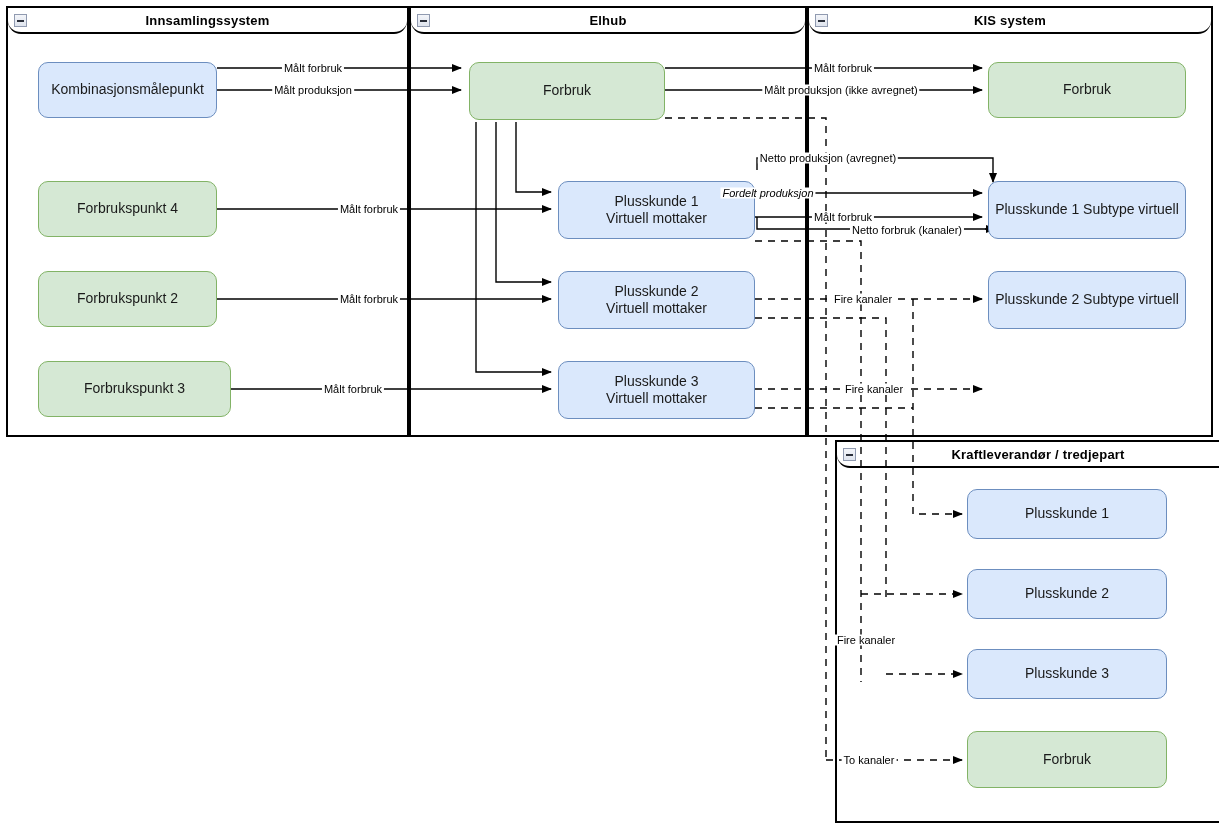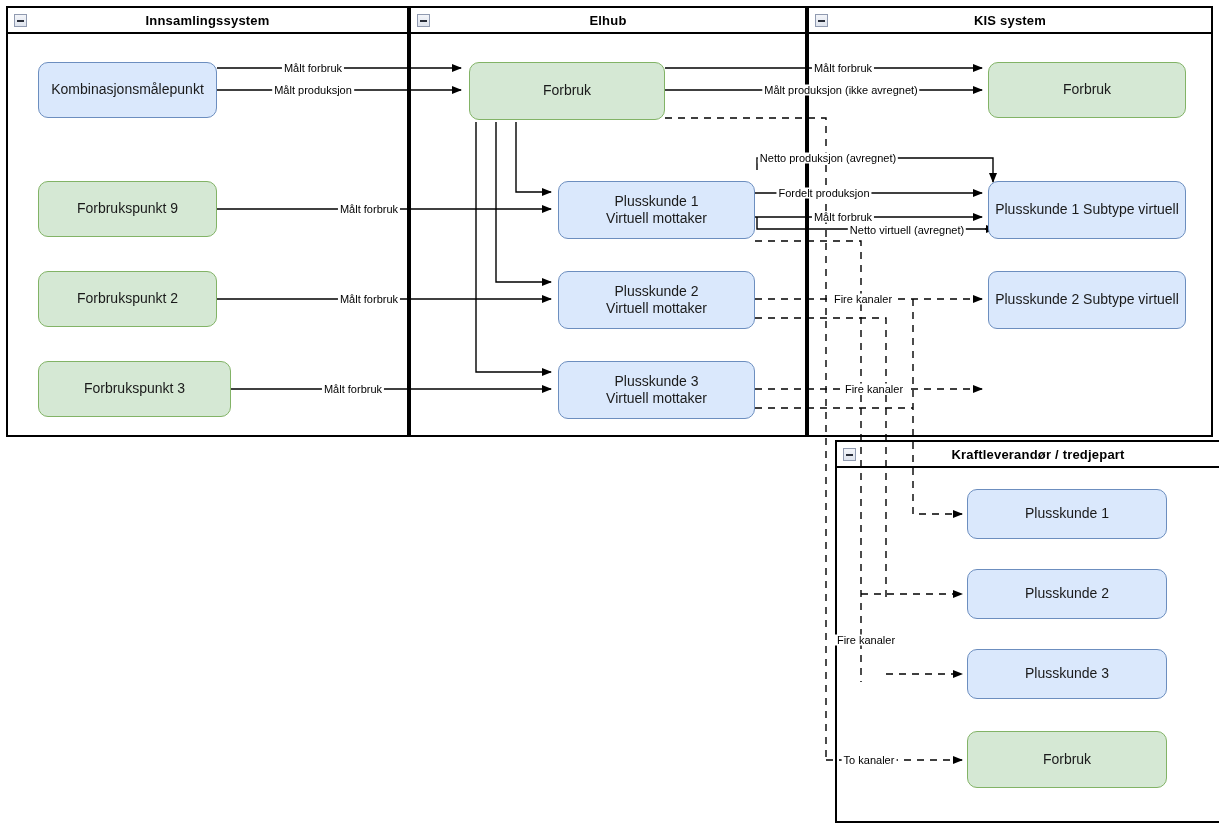--- a/index.html
+++ b/index.html
@@ -2,21 +2,21 @@
 <html><head>
 <meta charset="utf-8">
 <style>
   html,body{margin:0;padding:0;background:#ffffff;}
   body{font-family:"Liberation Sans",sans-serif;}
   #canvas{position:relative;width:1219px;height:830px;overflow:hidden;background:#fff;}
   svg#wires{position:absolute;left:0;top:0;width:1219px;height:830px;pointer-events:none;}
 
   .pool{position:absolute;border:2px solid #000;background:transparent;box-sizing:border-box;}
   .pool-header{position:absolute;left:0;top:0;right:0;height:26px;border-bottom:2px solid #000;
-     box-sizing:border-box;display:flex;align-items:center;justify-content:center;background:transparent;}
+     box-sizing:border-box;display:flex;align-items:center;justify-content:center;background:transparent;border-radius:13px;}
   .pool-title{font-size:13px;font-weight:bold;color:#000;letter-spacing:.2px;}
   .collapse-icon{position:absolute;left:6px;top:6px;width:13px;height:13px;
      border:1px solid #909ab0;background:linear-gradient(#f3f5f9,#dfe4ee);
      box-sizing:border-box;display:flex;align-items:center;justify-content:center;}
   .collapse-icon i{display:block;width:7px;height:2px;background:#2a2f3a;}
 
   .node{position:absolute;box-sizing:border-box;border-radius:10px;
      display:flex;align-items:center;justify-content:center;text-align:center;
      font-size:14px;color:#1a1a1a;line-height:1.25;padding:2px 2px;}
   .node.blue{background:#dae8fc;border:1px solid #6c8ebf;}
@@ -126,21 +126,21 @@
           <i></i>
         </span>
       <span class="pool-title">Kraftleverandør / tredjepart</span>
     </div>
   </div>
 
   <div class="node blue" style="left:38px;top:62px;width:179px;height:56px;">
     <span>Kombinasjonsmålepunkt</span>
   </div>
   <div class="node green" style="left:38px;top:181px;width:179px;height:56px;">
-    <span>Forbrukspunkt 9</span>
+    <span>Forbrukspunkt 4</span>
   </div>
   <div class="node green" style="left:38px;top:271px;width:179px;height:56px;">
     <span>Forbrukspunkt 2</span>
   </div>
   <div class="node green" style="left:38px;top:361px;width:193px;height:56px;">
     <span>Forbrukspunkt 3</span>
   </div>
 
   <div class="node green" style="left:469px;top:62px;width:196px;height:58px;">
     <span>Forbruk</span>
@@ -163,21 +163,21 @@
       <span>Virtuell mottaker</span>
     </span>
   </div>
 
   <div class="node green" style="left:988px;top:62px;width:198px;height:56px;">
     <span>Forbruk</span>
   </div>
   <div class="node blue" style="left:988px;top:181px;width:198px;height:58px;">
     <span>Plusskunde 1 Subtype virtuell</span>
   </div>
-  <div class="node blue" style="left:988px;top:271px;width:198px;height:58px;border-radius:9px;">
+  <div class="node blue" style="left:988px;top:271px;width:198px;height:58px;">
     <span>Plusskunde 2 Subtype virtuell</span>
   </div>
 
   <div class="node blue" style="left:967px;top:489px;width:200px;height:50px;">
     <span>Plusskunde 1</span>
   </div>
   <div class="node blue" style="left:967px;top:569px;width:200px;height:50px;">
     <span>Plusskunde 2</span>
   </div>
   <div class="node blue" style="left:967px;top:649px;width:200px;height:50px;">
@@ -188,21 +188,21 @@
   </div>
 
   <span class="elabel" style="left:313px;top:68px;">Målt forbruk</span>
   <span class="elabel" style="left:313px;top:90px;">Målt produksjon</span>
   <span class="elabel" style="left:369px;top:209px;">Målt forbruk</span>
   <span class="elabel" style="left:369px;top:299px;">Målt forbruk</span>
   <span class="elabel" style="left:353px;top:389px;">Målt forbruk</span>
   <span class="elabel" style="left:843px;top:68px;">Målt forbruk</span>
   <span class="elabel" style="left:841px;top:90px;">Målt produksjon (ikke avregnet)</span>
   <span class="elabel" style="left:828px;top:158px;">Netto produksjon (avregnet)</span>
-  <span class="elabel" style="left:824px;top:193px;">Fordelt produksjon</span>
+  <span class="elabel" style="left:768px;top:193px;font-style:italic;">Fordelt produksjon</span>
   <span class="elabel" style="left:843px;top:217px;">Målt forbruk</span>
-  <span class="elabel" style="left:907px;top:230px;">Netto virtuell (avregnet)</span>
+  <span class="elabel" style="left:907px;top:230px;">Netto forbruk (kanaler)</span>
   <span class="elabel" style="left:863px;top:299px;">Fire kanaler</span>
   <span class="elabel" style="left:874px;top:389px;">Fire kanaler</span>
   <span class="elabel" style="left:866px;top:640px;">Fire kanaler</span>
   <span class="elabel" style="left:869px;top:760px;">To kanaler</span>
 
 </div>
 
 </body></html>

